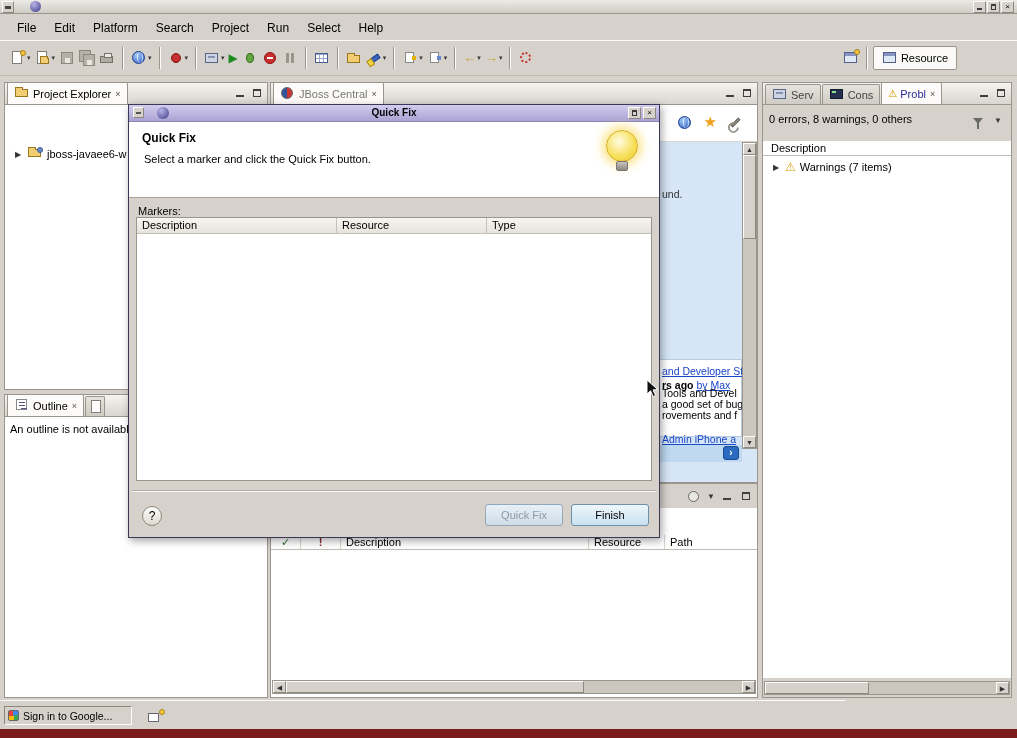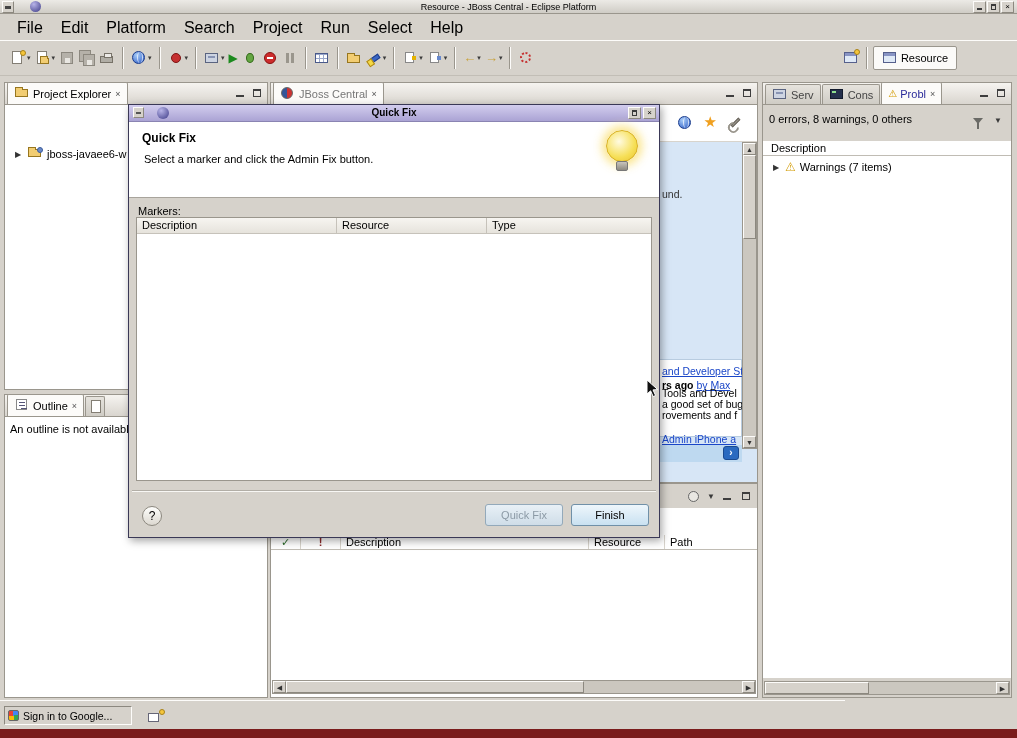--- a/index.html
+++ b/index.html
@@ -12,21 +12,21 @@
 
 
 #titlebar{left:0;top:0;width:1017px;height:14px;background:linear-gradient(#eceae6,#cfccc5);border-bottom:1px solid #9a968d;}
 #title-text{position:absolute;left:0;right:0;top:1px;text-align:center;font-size:9px;line-height:12px;}
 .winctl{position:absolute;top:1px;width:13px;height:12px;background:#d6d2cb;font-size:8px;line-height:10px;text-align:center;}
 .minbar{position:absolute;left:3px;right:3px;bottom:2px;height:2px;background:#3a3a3a;}
 .maxbox{position:absolute;left:3px;right:3px;top:2px;bottom:2px;border:1px solid #3a3a3a;border-top-width:2px;}
 .eclipse-ball{position:absolute;width:11px;height:11px;border-radius:50%;background:radial-gradient(circle at 35% 30%,#b8b4e8,#3c3a86);}
 
 #menubar{left:0;top:15px;width:1017px;height:25px;display:flex;align-items:center;padding-left:8px;}
-.menu-item{font-size:16px;padding:3px 9px;}
+.menu-item{font-size:12px;padding:3px 9px;}
 
 #toolbar{left:0;top:40px;width:1017px;height:36px;border-top:1px solid #fdfcfa;border-bottom:1px solid #c2beb6;display:flex;align-items:center;padding:0 8px;}
 .tgroup{display:flex;align-items:center;}
 .tsep{width:2px;height:22px;border-left:1px solid #9a968d;border-right:1px solid #fdfcfa;margin:0 5px;}
 .tbtn{height:26px;padding:1px 2px;display:flex;align-items:center;}
 .dd{font-size:7px;color:#3a3a3a;margin-left:1px;}
 .i16{width:16px;height:16px;position:relative;display:inline-block;flex:none;}
 .tright{margin-left:auto;margin-right:52px;display:flex;align-items:center;}
 .persp-btn{display:flex;align-items:center;gap:4px;height:24px;padding:0 8px;background:#fbfaf8;border:1px solid #9a968d;border-radius:2px;font-size:11px;}
 
@@ -123,21 +123,20 @@
 .dlg-btn.disabled{color:#8c9aa6;background:linear-gradient(#e8f0f6,#cfdde8);border-color:#93a9ba;}
 </style>
 </head>
 <body>
 
 <div class="abs" id="titlebar">
   <div class="winctl bo" style="left:2px;width:12px;height:12px">
       <i style="position:absolute;left:2px;top:4px;width:6px;height:3px;background:#444"></i>
     </div>
   <span class="eclipse-ball" style="left:30px;top:1px"></span>
-  <div id="title-text">Resource - JBoss Central - Eclipse Platform</div>
   <div class="winctl bo" style="right:31px">
       <i class="minbar"></i>
     </div>
   <div class="winctl bo" style="right:17px">
       <i class="maxbox"></i>
     </div>
   <div class="winctl bo" style="right:3px"><span>×</span></div>
 </div>
 
 <div class="abs" id="menubar">
@@ -488,21 +487,21 @@
       </div>
     <span class="eclipse-ball" style="left:28px;top:2px;width:12px;height:12px"></span>
     <div id="dlg-title-text">Quick Fix</div>
     <div class="winctl bo" style="right:18px;top:2px">
         <i class="maxbox"></i>
       </div>
     <div class="winctl bo" style="right:3px;top:2px"><span>×</span></div>
   </div>
   <div class="dlg-head">
     <div style="position:absolute;left:13px;top:9px;font-weight:bold;font-size:12px">Quick Fix</div>
-    <div style="position:absolute;left:15px;top:31px;font-size:11px">Select a marker and click the Admin Fix button.</div>
+    <div style="position:absolute;left:15px;top:31px;font-size:11px">Select a marker and click the Quick Fix button.</div>
     <div class="bulb">
         <i class="bulb-glass"></i>
         <i class="bulb-base"></i>
       </div>
   </div>
   <div style="position:absolute;left:9px;top:100px;font-size:11px">Markers:</div>
   <div class="dlg-table">
     <div class="dlg-thead">
       <div class="thc" style="width:200px">Description</div>
       <div class="thc" style="width:150px">Resource</div>

